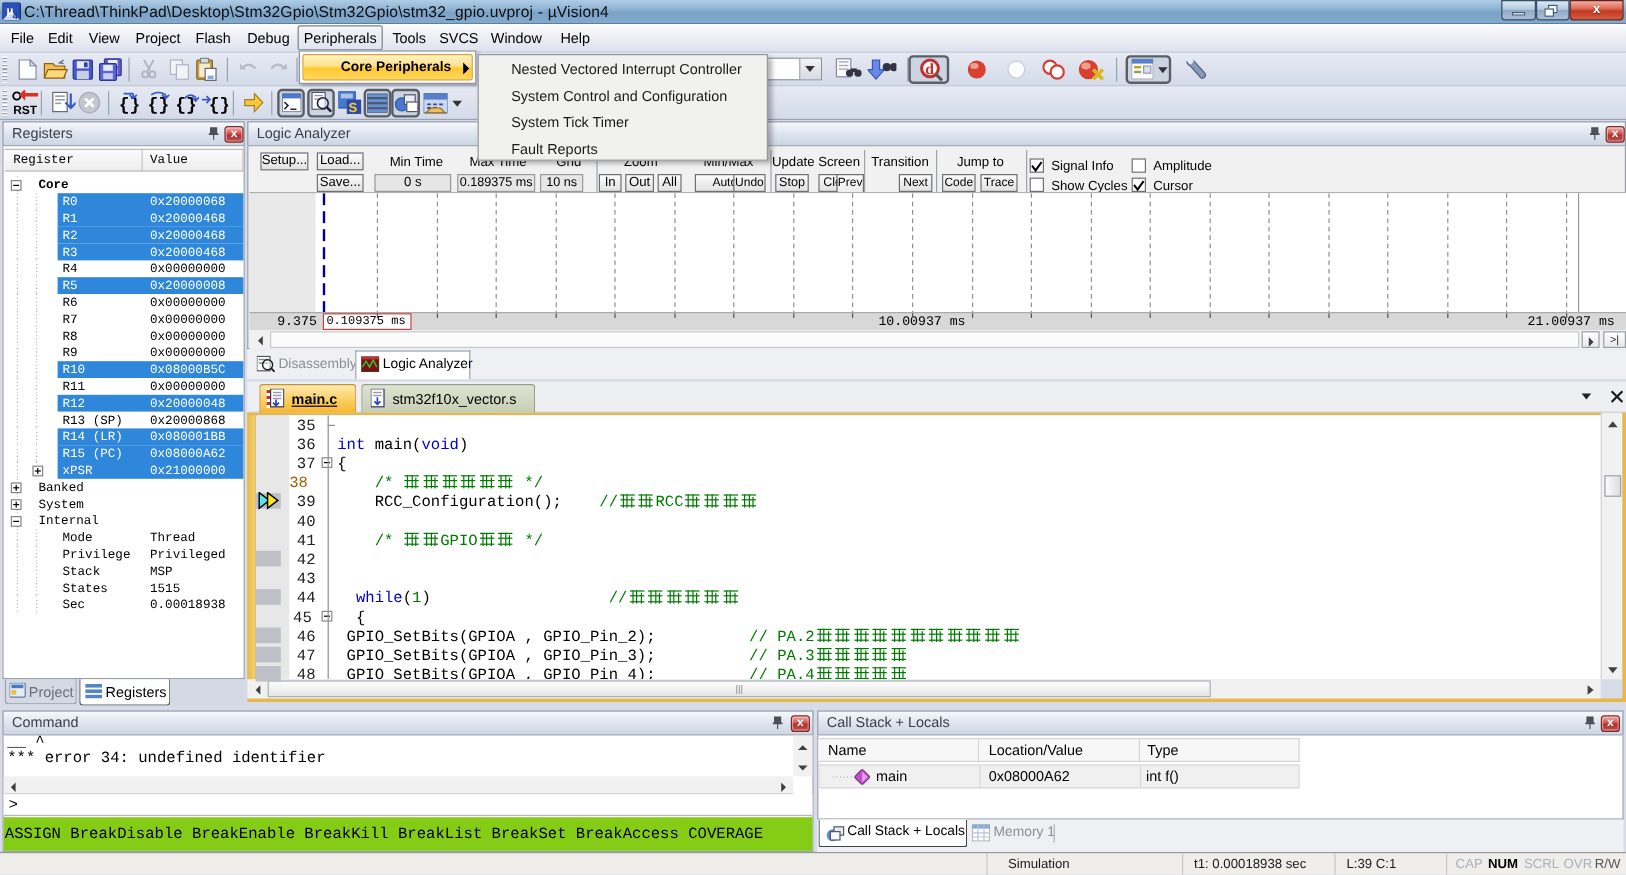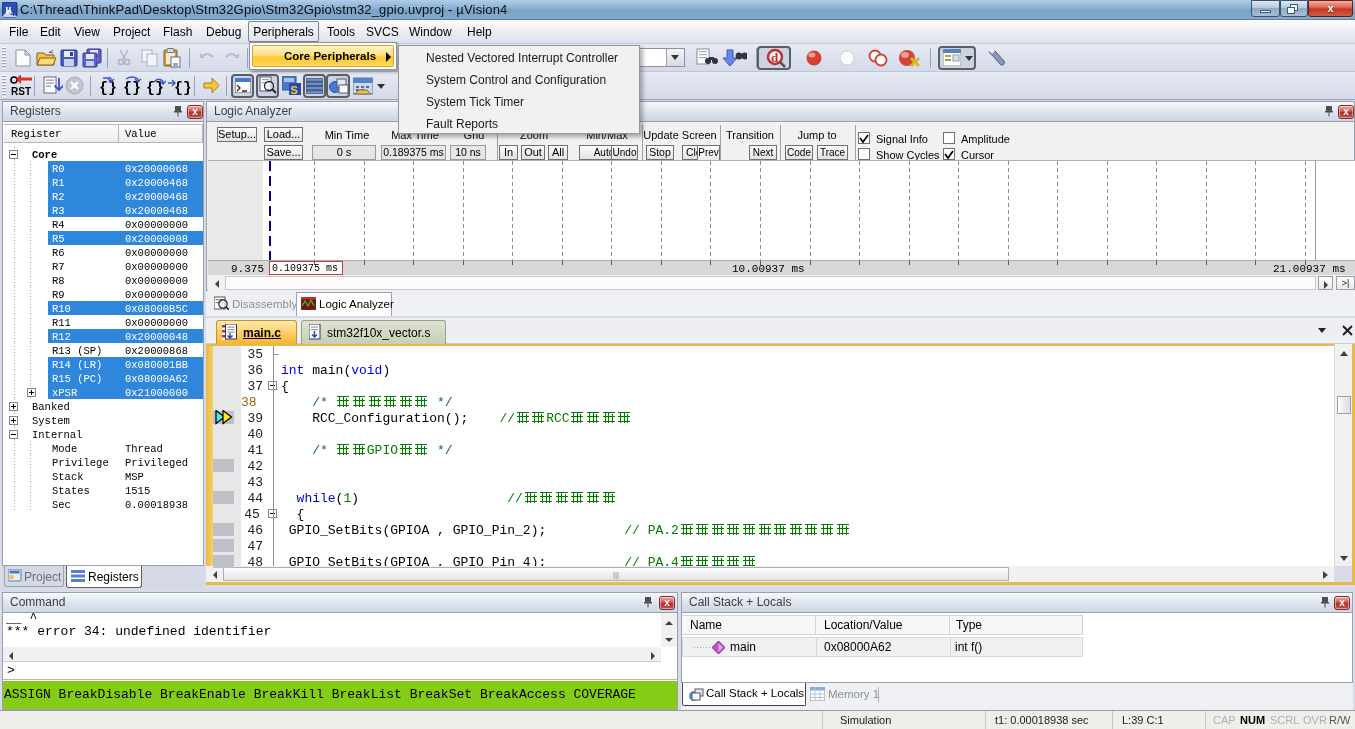--- a/index.html
+++ b/index.html
@@ -549,20 +549,21 @@
       <div class="mono abs" style="left:0;top:145px;width:22px;text-align:right;font-size:13px;color:#222">44</div>
       <div class="mono abs row" style="left:40px;top:145px;font-size:13px;letter-spacing:0"><span style="color:#0000cc">  while</span><span style="color:#000">(</span><span style="color:#007a00">1</span><span style="color:#000">)</span><span style="color:#000">                   </span><span style="color:#007a00">//<i class="c"></i><i class="c"></i><i class="c"></i><i class="c"></i><i class="c"></i><i class="c"></i></span></div>
       <div class="mono abs" style="left:0;top:161px;width:22px;text-align:center;font-size:13px;color:#222">45</div>
       <div class="mono abs row" style="left:40px;top:161px;font-size:13px;letter-spacing:0"><span style="color:#000">  {</span></div>
       <div class="abs" style="left:27px;top:163px;width:9px;height:9px;border:1px solid #888;background:#fff">
         <div class="abs" style="left:1px;top:3px;width:5px;height:1px;background:#000"></div>
       </div>
       <div class="mono abs" style="left:0;top:177px;width:22px;text-align:right;font-size:13px;color:#222">46</div>
       <div class="mono abs row" style="left:40px;top:177px;font-size:13px;letter-spacing:0"><span style="color:#000"> GPIO_SetBits(GPIOA , GPIO_Pin_2);          </span><span style="color:#007a00">// PA.2<i class="c"></i><i class="c"></i><i class="c"></i><i class="c"></i><i class="c"></i><i class="c"></i><i class="c"></i><i class="c"></i><i class="c"></i><i class="c"></i><i class="c"></i></span></div>
       <div class="mono abs" style="left:0;top:193px;width:22px;text-align:right;font-size:13px;color:#222">47</div>
+      <div class="mono abs row" style="left:40px;top:193px;font-size:13px;letter-spacing:0"><span style="color:#000"> GPIO_SetBits(GPIOA , GPIO_Pin_3);          </span><span style="color:#007a00">// PA.3<i class="c"></i><i class="c"></i><i class="c"></i><i class="c"></i><i class="c"></i></span></div>
       <div class="mono abs" style="left:0;top:209px;width:22px;text-align:right;font-size:13px;color:#222">48</div>
       <div class="mono abs row" style="left:40px;top:209px;font-size:13px;letter-spacing:0"><span style="color:#000"> GPIO_SetBits(GPIOA , GPIO_Pin_4);          </span><span style="color:#007a00">// PA.4<i class="c"></i><i class="c"></i><i class="c"></i><i class="c"></i><i class="c"></i></span></div>
       <div class="abs" style="left:32px;top:0;width:1px;height:224px;background:#909090"></div>
     </div>
 
   <div class="abs" style="left:1128px;top:26px;width:18px;height:222px;background:#f1f1f1;border-left:1px solid #d8d8d8">
     <div class="sbbtn" style="left:1px;top:1px;width:15px;height:15px"><span class="arr" style="margin-top:5px;border-bottom:5px solid #404040;border-left:4px solid transparent;border-right:4px solid transparent"></span></div>
     <div class="abs" style="left:2px;top:52px;width:14px;height:18px;background:linear-gradient(90deg,#fdfdfd,#dcdcdc);border:1px solid #9aa0aa"></div>
     <div class="sbbtn" style="left:1px;top:206px;width:15px;height:15px"><span class="arr" style="margin-top:6px;border-top:5px solid #404040;border-left:4px solid transparent;border-right:4px solid transparent"></span></div>
   </div>

